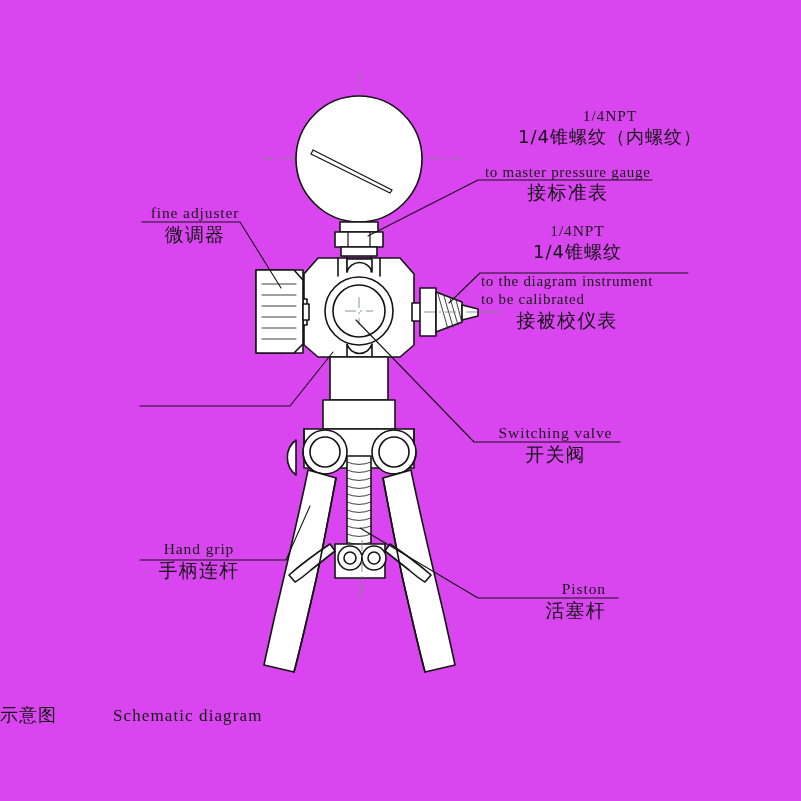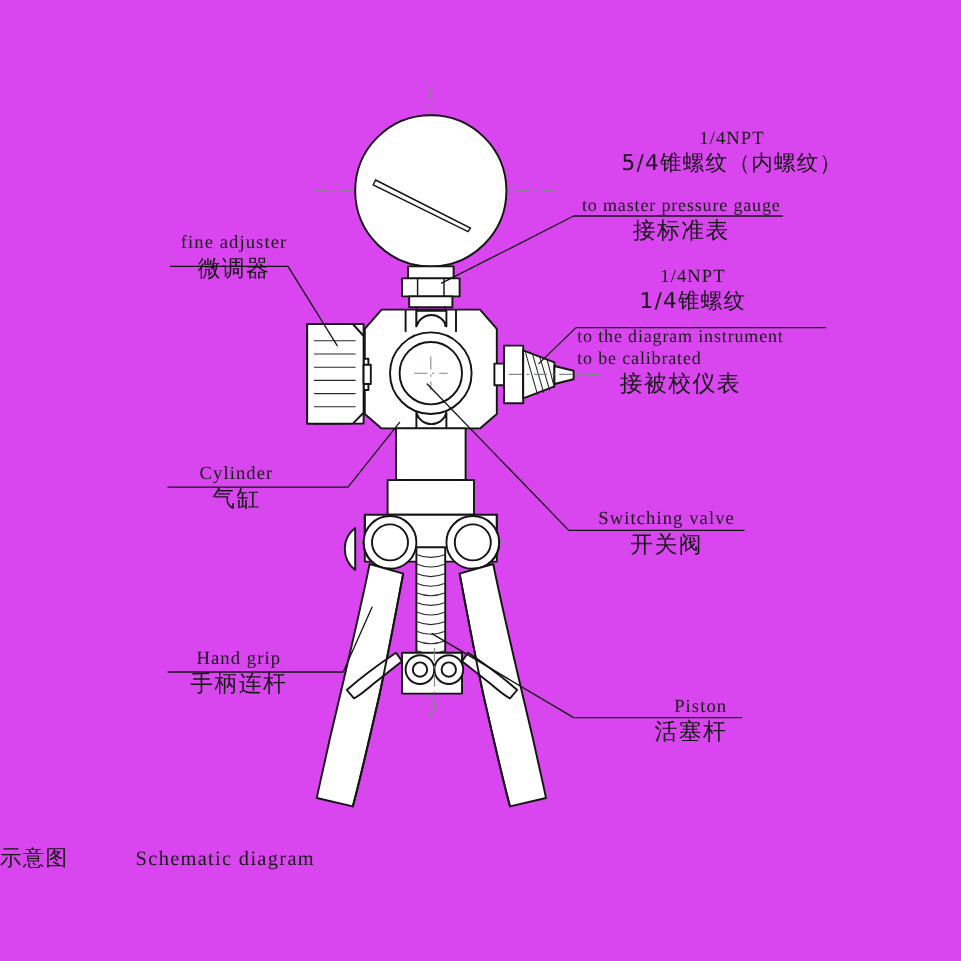--- a/index.html
+++ b/index.html
@@ -309,46 +309,42 @@
 
       <path class="leader" d="M 356 320 L 474 442 L 620 442"></path>
 
       <path class="leader" d="M 360 528 L 478 598 L 618 598"></path>
     </g>
 
   </svg>
 
   <div class="lbl ctr" style="left:515px; top:107px; width:190px;">
     <div class="en">1/4NPT</div>
-    <div class="cn-sm">5/4锥螺纹（内螺纹）</div>
+    <div class="cn-sm">1/4锥螺纹（内螺纹）</div>
   </div>
   <div class="lbl" style="left:485px; top:163px;">
     <div class="en-sm">to master pressure gauge</div>
     <div class="cn" style="text-align:center;">接标准表</div>
   </div>
 
   <div class="lbl ctr" style="left:490px; top:222px; width:175px;">
     <div class="en">1/4NPT</div>
     <div class="cn-sm">1/4锥螺纹</div>
   </div>
   <div class="lbl" style="left:481px; top:272px;">
     <div class="en-sm">to the diagram instrument</div>
     <div class="en-sm">to be calibrated</div>
     <div class="cn" style="text-align:center;">接被校仪表</div>
   </div>
 
-  <div class="lbl ctr" style="left:140px; top:194px; width:110px;">
+  <div class="lbl ctr" style="left:140px; top:204px; width:110px;">
     <div class="en">fine adjuster</div>
     <div class="cn">微调器</div>
   </div>
 
-  <div class="lbl ctr" style="left:147px; top:386px; width:100px;">
-    <div class="en">Cylinder</div>
-    <div class="cn">气缸</div>
-  </div>
 
   <div class="lbl ctr" style="left:139px; top:540px; width:120px;">
     <div class="en">Hand grip</div>
     <div class="cn">手柄连杆</div>
   </div>
 
   <div class="lbl ctr" style="left:478px; top:424px; width:155px;">
     <div class="en">Switching valve</div>
     <div class="cn">开关阀</div>
   </div>

